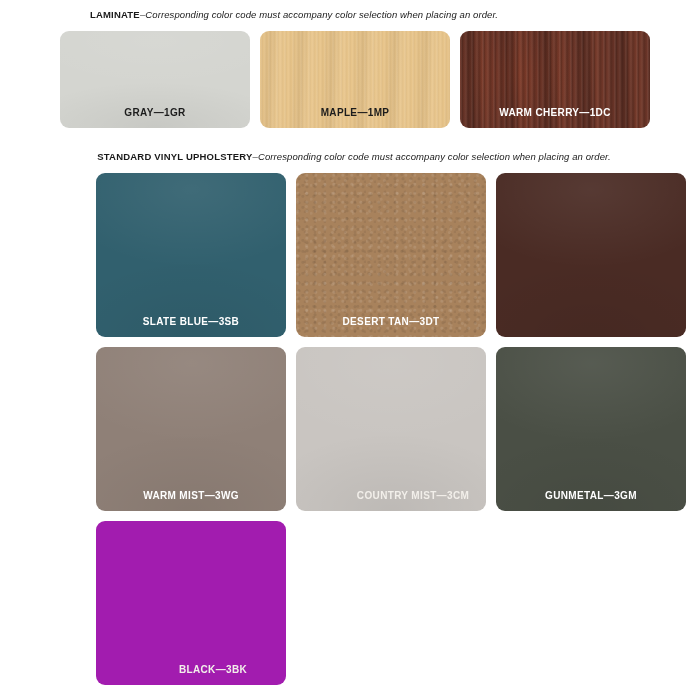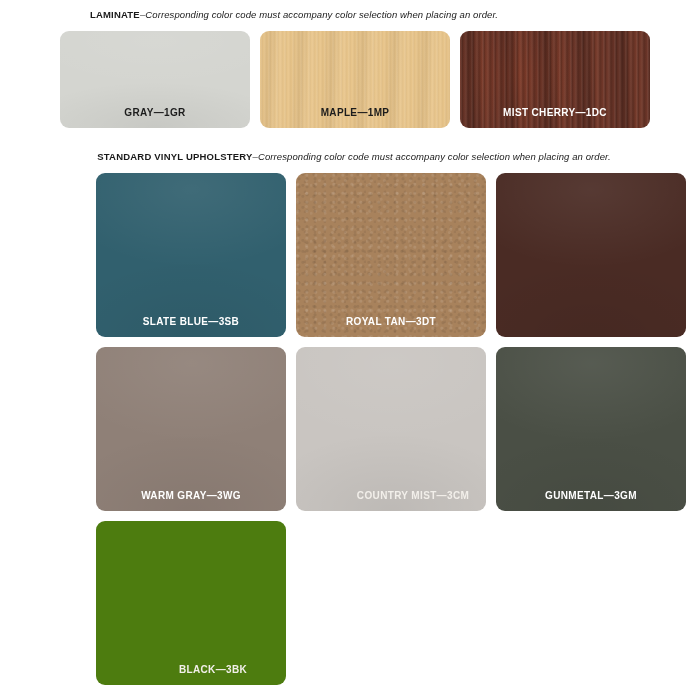--- a/index.html
+++ b/index.html
@@ -162,61 +162,61 @@
       <span class="swatch-label dark">GRAY—1GR</span>
     </div>
 
     <div class="swatch laminate" style="background:#e8c489">
       <span class="tex tex-wood"></span>
       <span class="swatch-label dark">MAPLE—1MP</span>
     </div>
 
     <div class="swatch laminate" style="background:#6b3528">
       <span class="tex tex-wood-dark"></span>
-      <span class="swatch-label light">MIST CHERRY—1DC</span>
+      <span class="swatch-label light">WARM CHERRY—1DC</span>
     </div>
 
   </div>
 
   <div class="section-heading" id="vinyl-heading">
     <span class="cat">STANDARD VINYL UPHOLSTERY</span><span class="desc">–</span><span class="desc">Corresponding color code must accompany color selection when placing an order.</span>
   </div>
 
   <div class="grid" id="vinyl-grid">
 
     <div class="swatch vinyl" style="background:#31606e">
       <span class="tex tex-soft"></span>
       <span class="swatch-label light">SLATE BLUE—3SB</span>
     </div>
 
 
 
     <div class="swatch vinyl" style="background:#a8825c">
       <span class="tex tex-grain"></span>
-      <span class="swatch-label light">ROYAL TAN—3DT</span>
+      <span class="swatch-label light">DESERT TAN—3DT</span>
     </div>
 
     <div class="swatch vinyl" style="background:#4a2b24">
       <span class="tex tex-soft"></span>
     </div>
 
     <div class="swatch vinyl" style="background:#8f8077">
       <span class="tex tex-soft"></span>
-      <span class="swatch-label light">WARM GRAY—3WG</span>
+      <span class="swatch-label light">WARM MIST—3WG</span>
     </div>
 
     <div class="swatch vinyl" style="background:#c9c5c1">
       <span class="tex tex-soft"></span>
       <span class="swatch-label muted">COUNTRY MIST—3CM</span>
     </div>
 
     <div class="swatch vinyl" style="background:#4a4f45">
       <span class="tex tex-soft"></span>
       <span class="swatch-label light">GUNMETAL—3GM</span>
     </div>
 
-    <div class="swatch vinyl" style="background:#4d7c0f">
+    <div class="swatch vinyl" style="background:#a21caf">
       <span class="swatch-label muted">BLACK—3BK</span>
     </div>
 
   </div>
 
 </div>
 
 </body></html>

